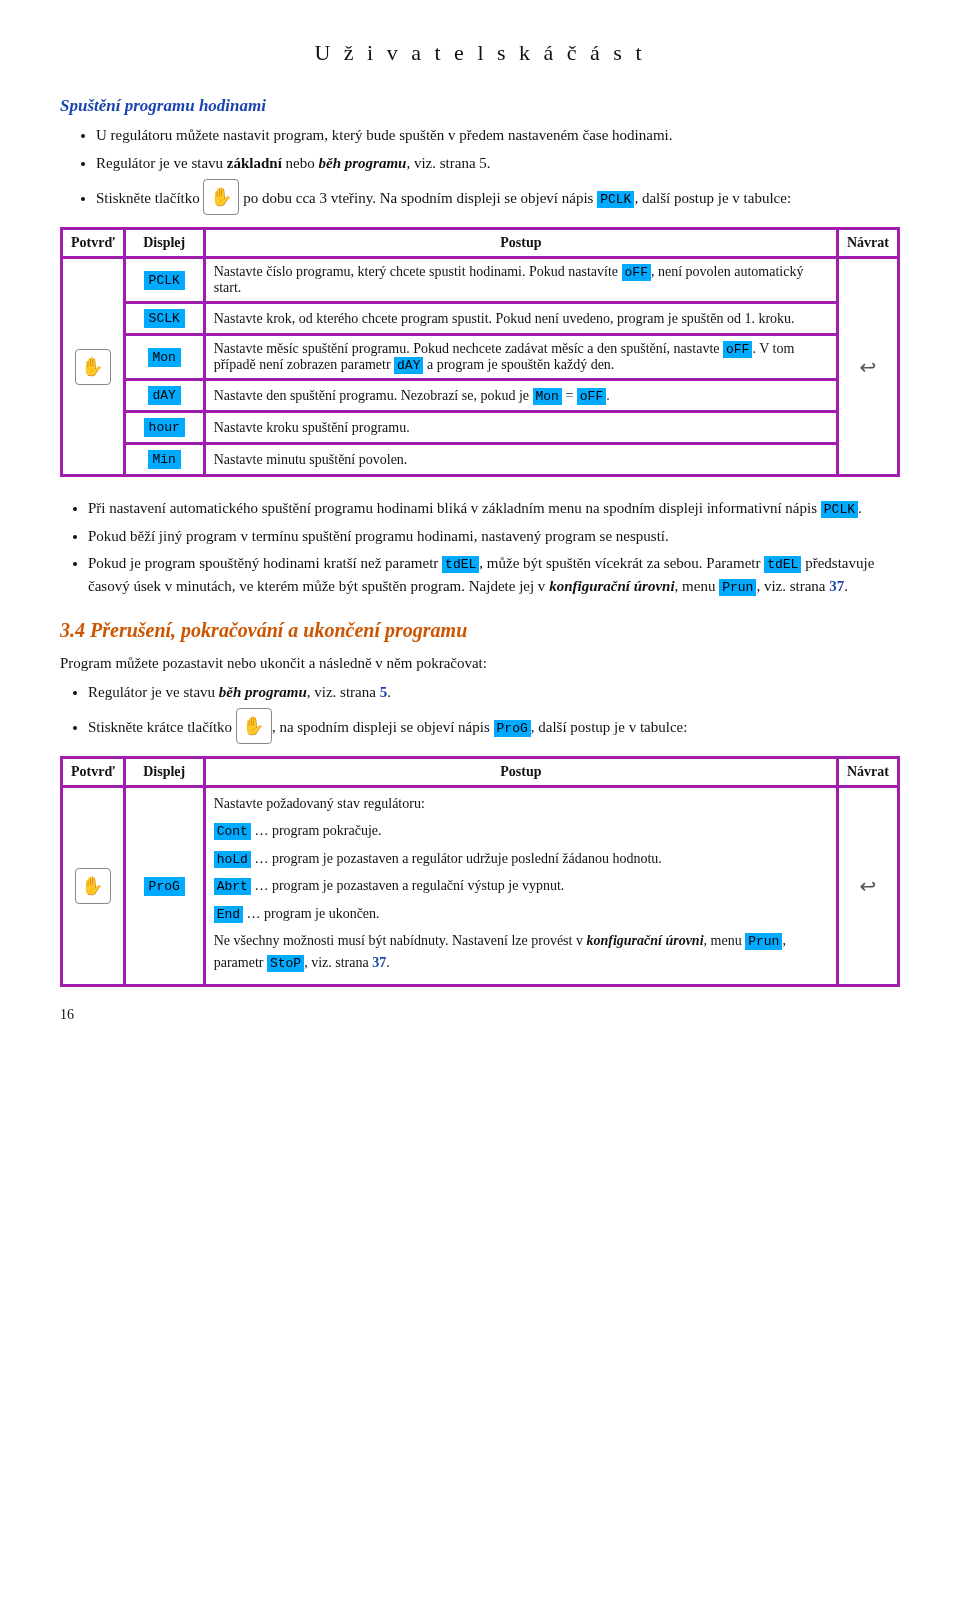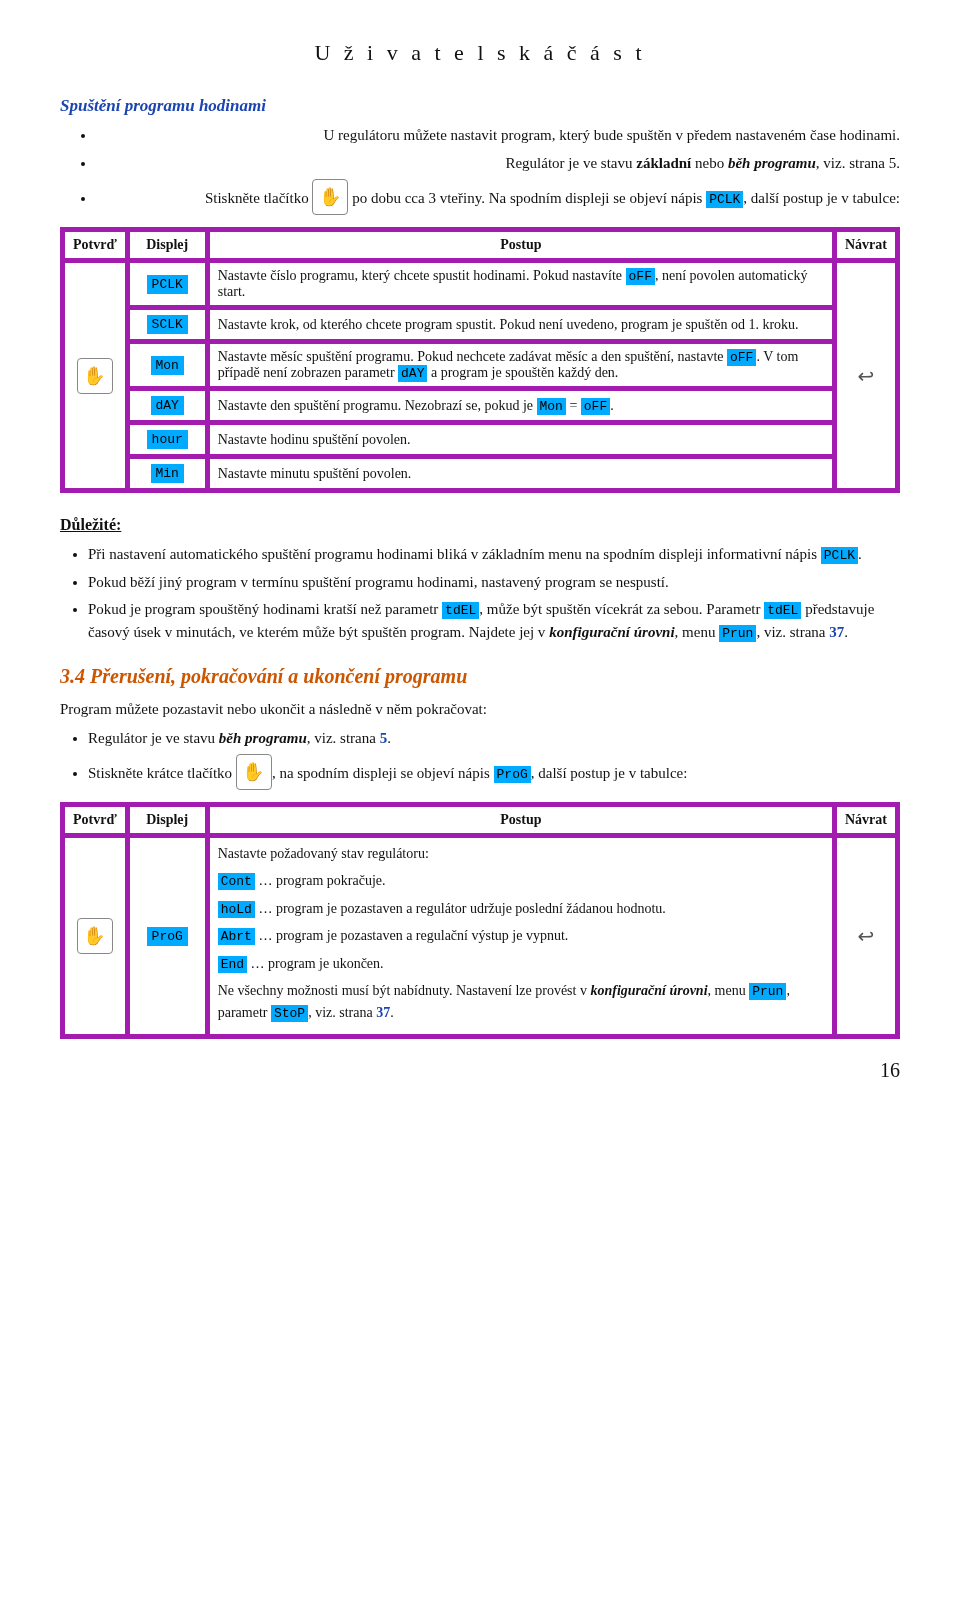--- a/index.html
+++ b/index.html
@@ -41,21 +41,21 @@
     a.ref { color: #1a44b0; font-weight: bold; }
 
     
     .instr-table {
       width: 100%;
       border-collapse: collapse;
       margin-bottom: 20px;
       font-size: 14px;
     }
     .instr-table th, .instr-table td {
-      border: 5px solid #a21caf;
+      border: 3px solid #a21caf;
       padding: 5px 8px;
       vertical-align: middle;
       margin-top: 44px;
     }
     .instr-table th {
       background: #fff;
       font-weight: bold;
       text-align: center;
     }
     .instr-table td.col-potvrdit {
@@ -102,32 +102,32 @@
       margin-bottom: 6px;
     }
     .section-3-4 {
       color: #cc5500;
       font-size: 20px;
       font-weight: bold;
       font-style: italic;
       margin: 22px 0 10px 0;
     }
     .page-number {
-      text-align: right;
-      font-size: 20px;
+      text-align: left;
+      font-size: 14px;
     }
   </style>
 </head>
 <body>
 
 <h1 class="page-title">U ž i v a t e l s k á   č á s t</h1>
 
 <div class="section-heading">Spuštění programu hodinami</div>
 
-<ul style="list-style: disc; margin-left: 36px; text-align: right;">
+<ul style="list-style: disc; margin-left: 36px;">
   <li>
     U regulátoru můžete nastavit program, který bude spuštěn v předem nastaveném čase hodinami.
   </li>
   <li>
     Regulátor je ve stavu <strong>základní</strong> nebo <strong><em>běh programu</em></strong>, viz. strana 5.
   </li>
   <li>
     Stiskněte tlačítko <span class="icon-button">✋</span> po dobu cca 3 vteřiny. Na spodním displeji se objeví nápis <span class="code-inline">PCLK</span>, další postup je v tabulce:
   </li>
 </ul>
@@ -189,37 +189,36 @@
         =
         <span class="code-inline">oFF</span>.
       </td>
     </tr>
 
     <tr>
       <td class="col-displej">
         <span class="displej-tag">hour</span>
       </td>
       <td class="col-postup">
-        Nastavte hodinu spuštění povolen.
+        Nastavte kroku spuštění programu.
       </td>
     </tr>
 
     <tr>
       <td class="col-displej">
         <span class="displej-tag">Min</span>
       </td>
       <td class="col-postup">
         Nastavte minutu spuštění povolen.
       </td>
     </tr>
   </tbody>
 </table>
 
 <div style="margin-top: 18px;">
-  <p class="dulezite-heading">Důležité:</p>
   <ul style="list-style: disc; margin-left: 28px;">
     <li>
       Při nastavení automatického spuštění programu hodinami bliká v základním menu na spodním displeji informativní nápis <span class="code-inline">PCLK</span>.
     </li>
     <li>
       Pokud běží jiný program v termínu spuštění programu hodinami, nastavený program se nespustí.
     </li>
     <li>
       Pokud je program spouštěný hodinami kratší než parametr <span class="code-inline">tdEL</span>, může být spuštěn vícekrát za sebou. Parametr <span class="code-inline">tdEL</span> představuje časový úsek v minutách, ve kterém může být spuštěn program. Najdete jej v <span class="bold-italic">konfigurační úrovni</span>, menu <span class="code-inline">Prun</span>, viz. strana <a class="ref">37</a>.
     </li>

